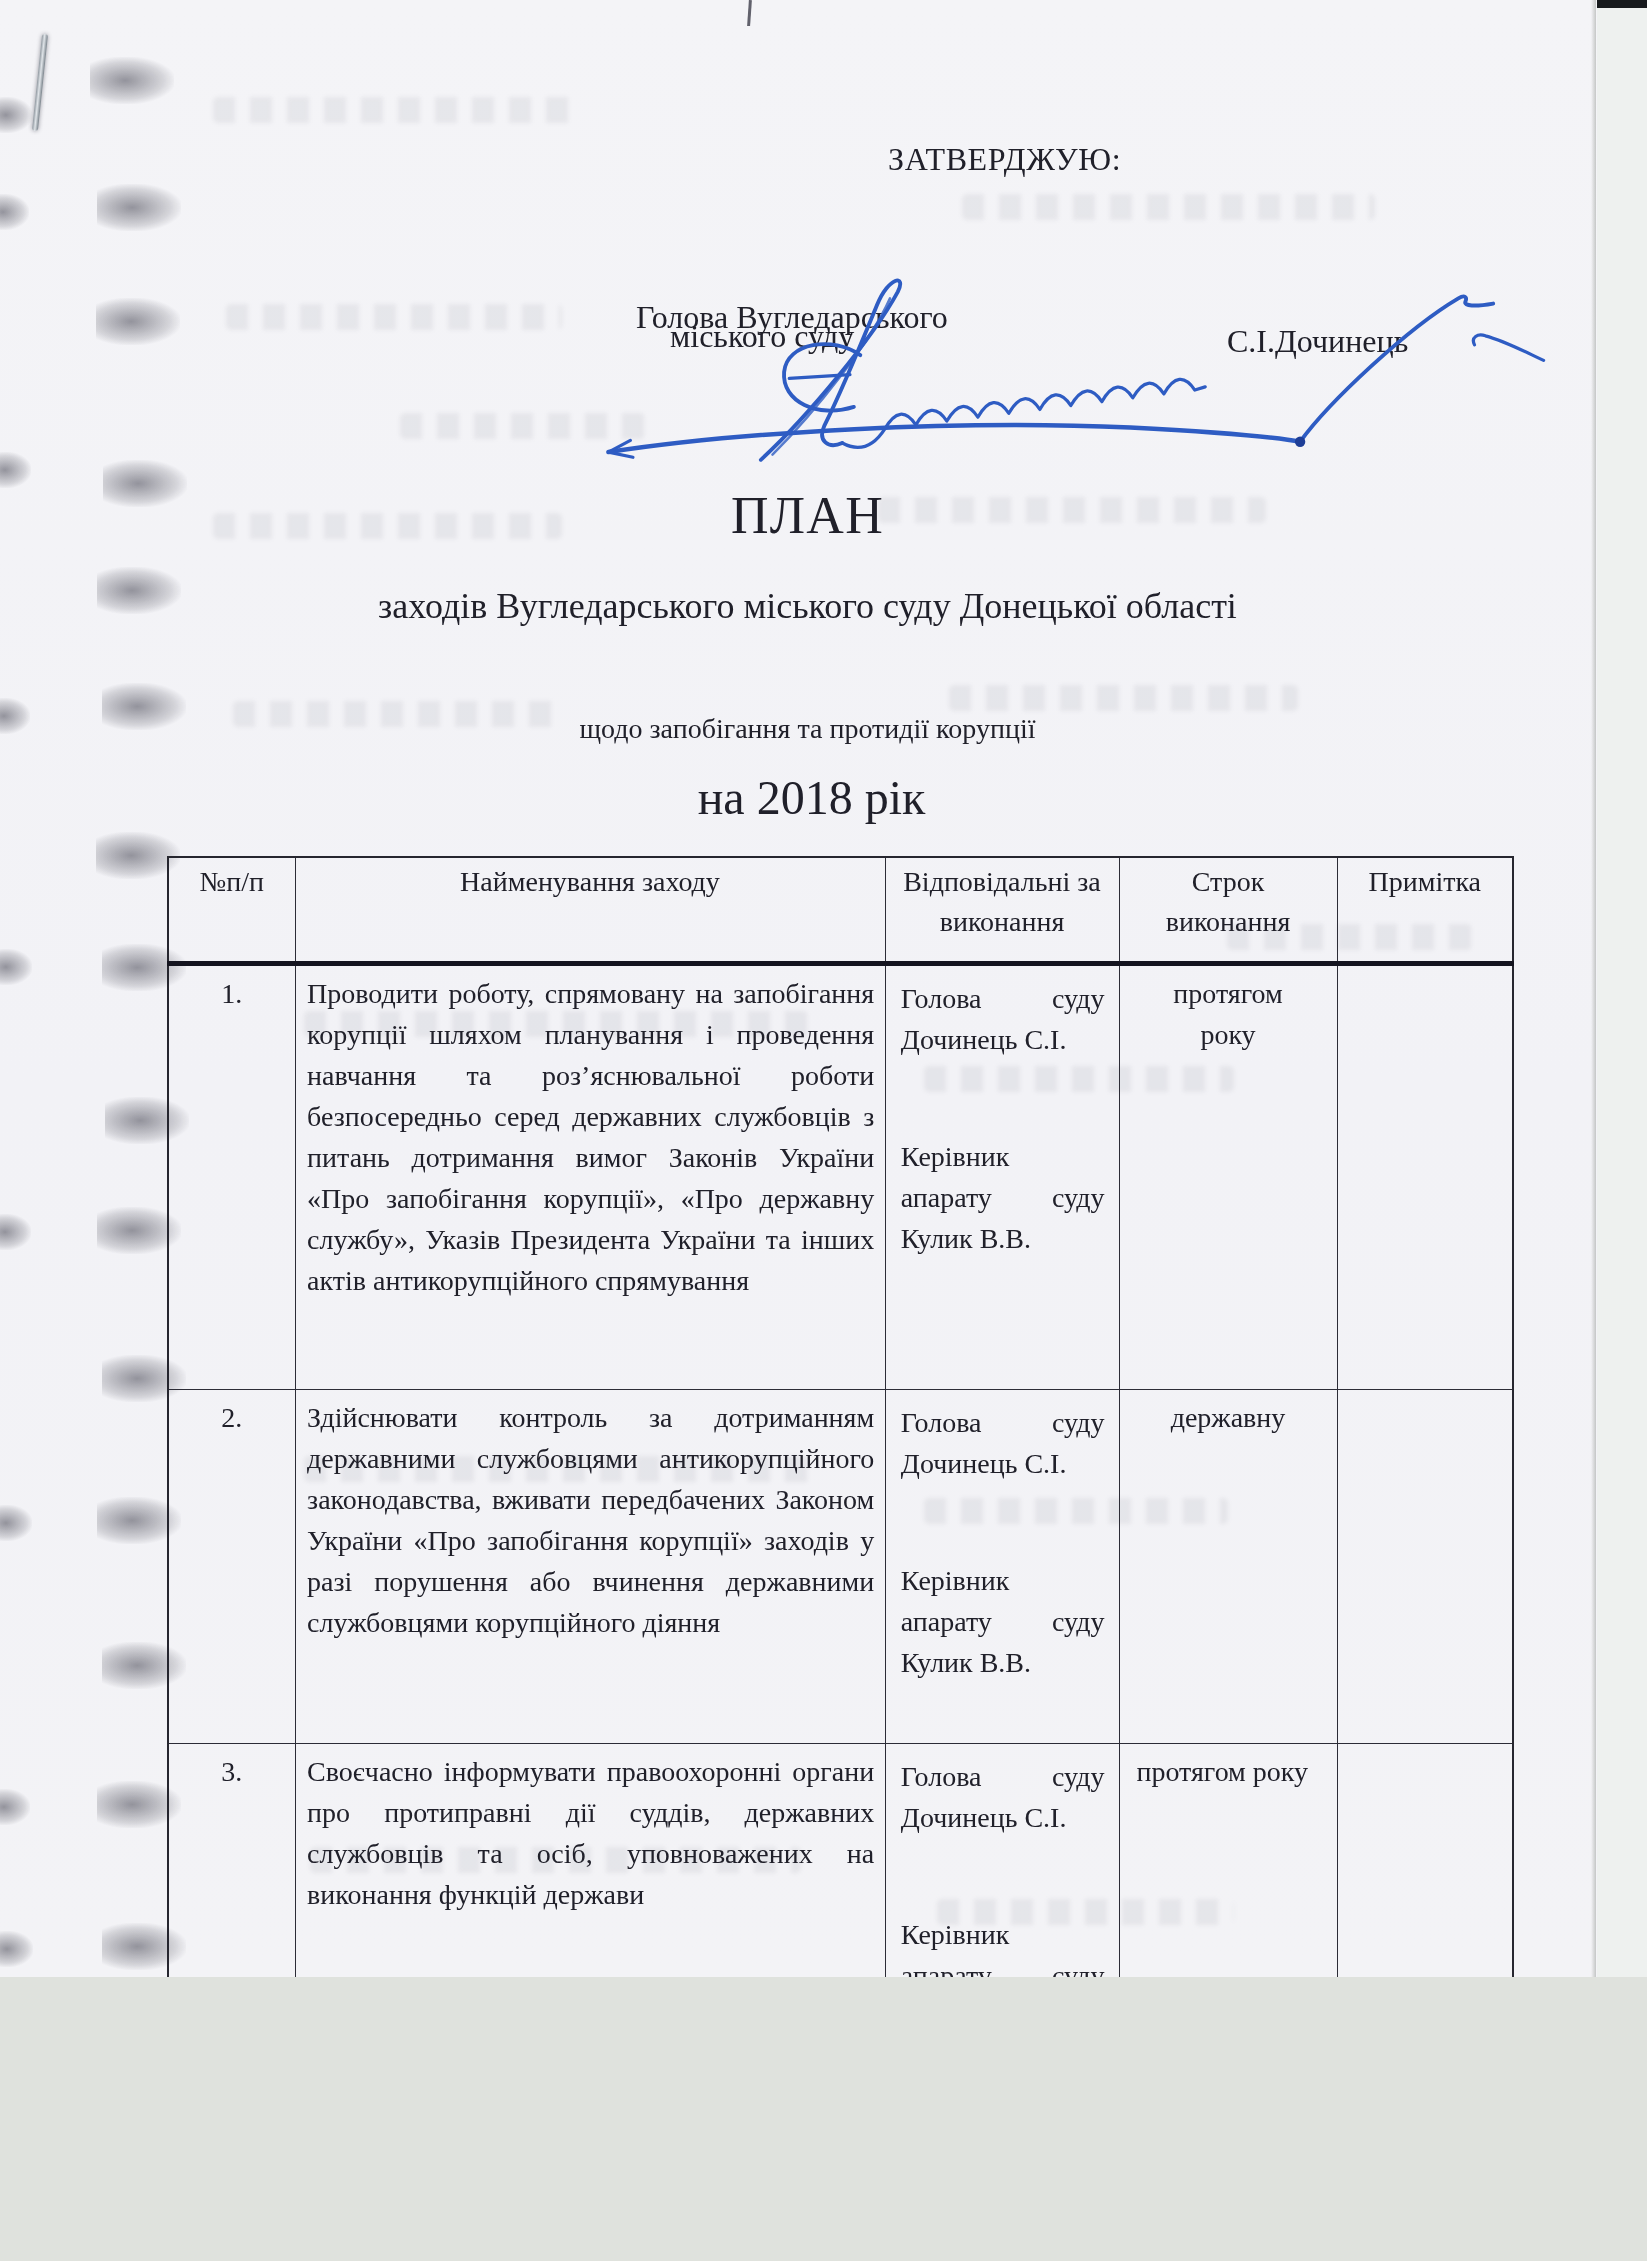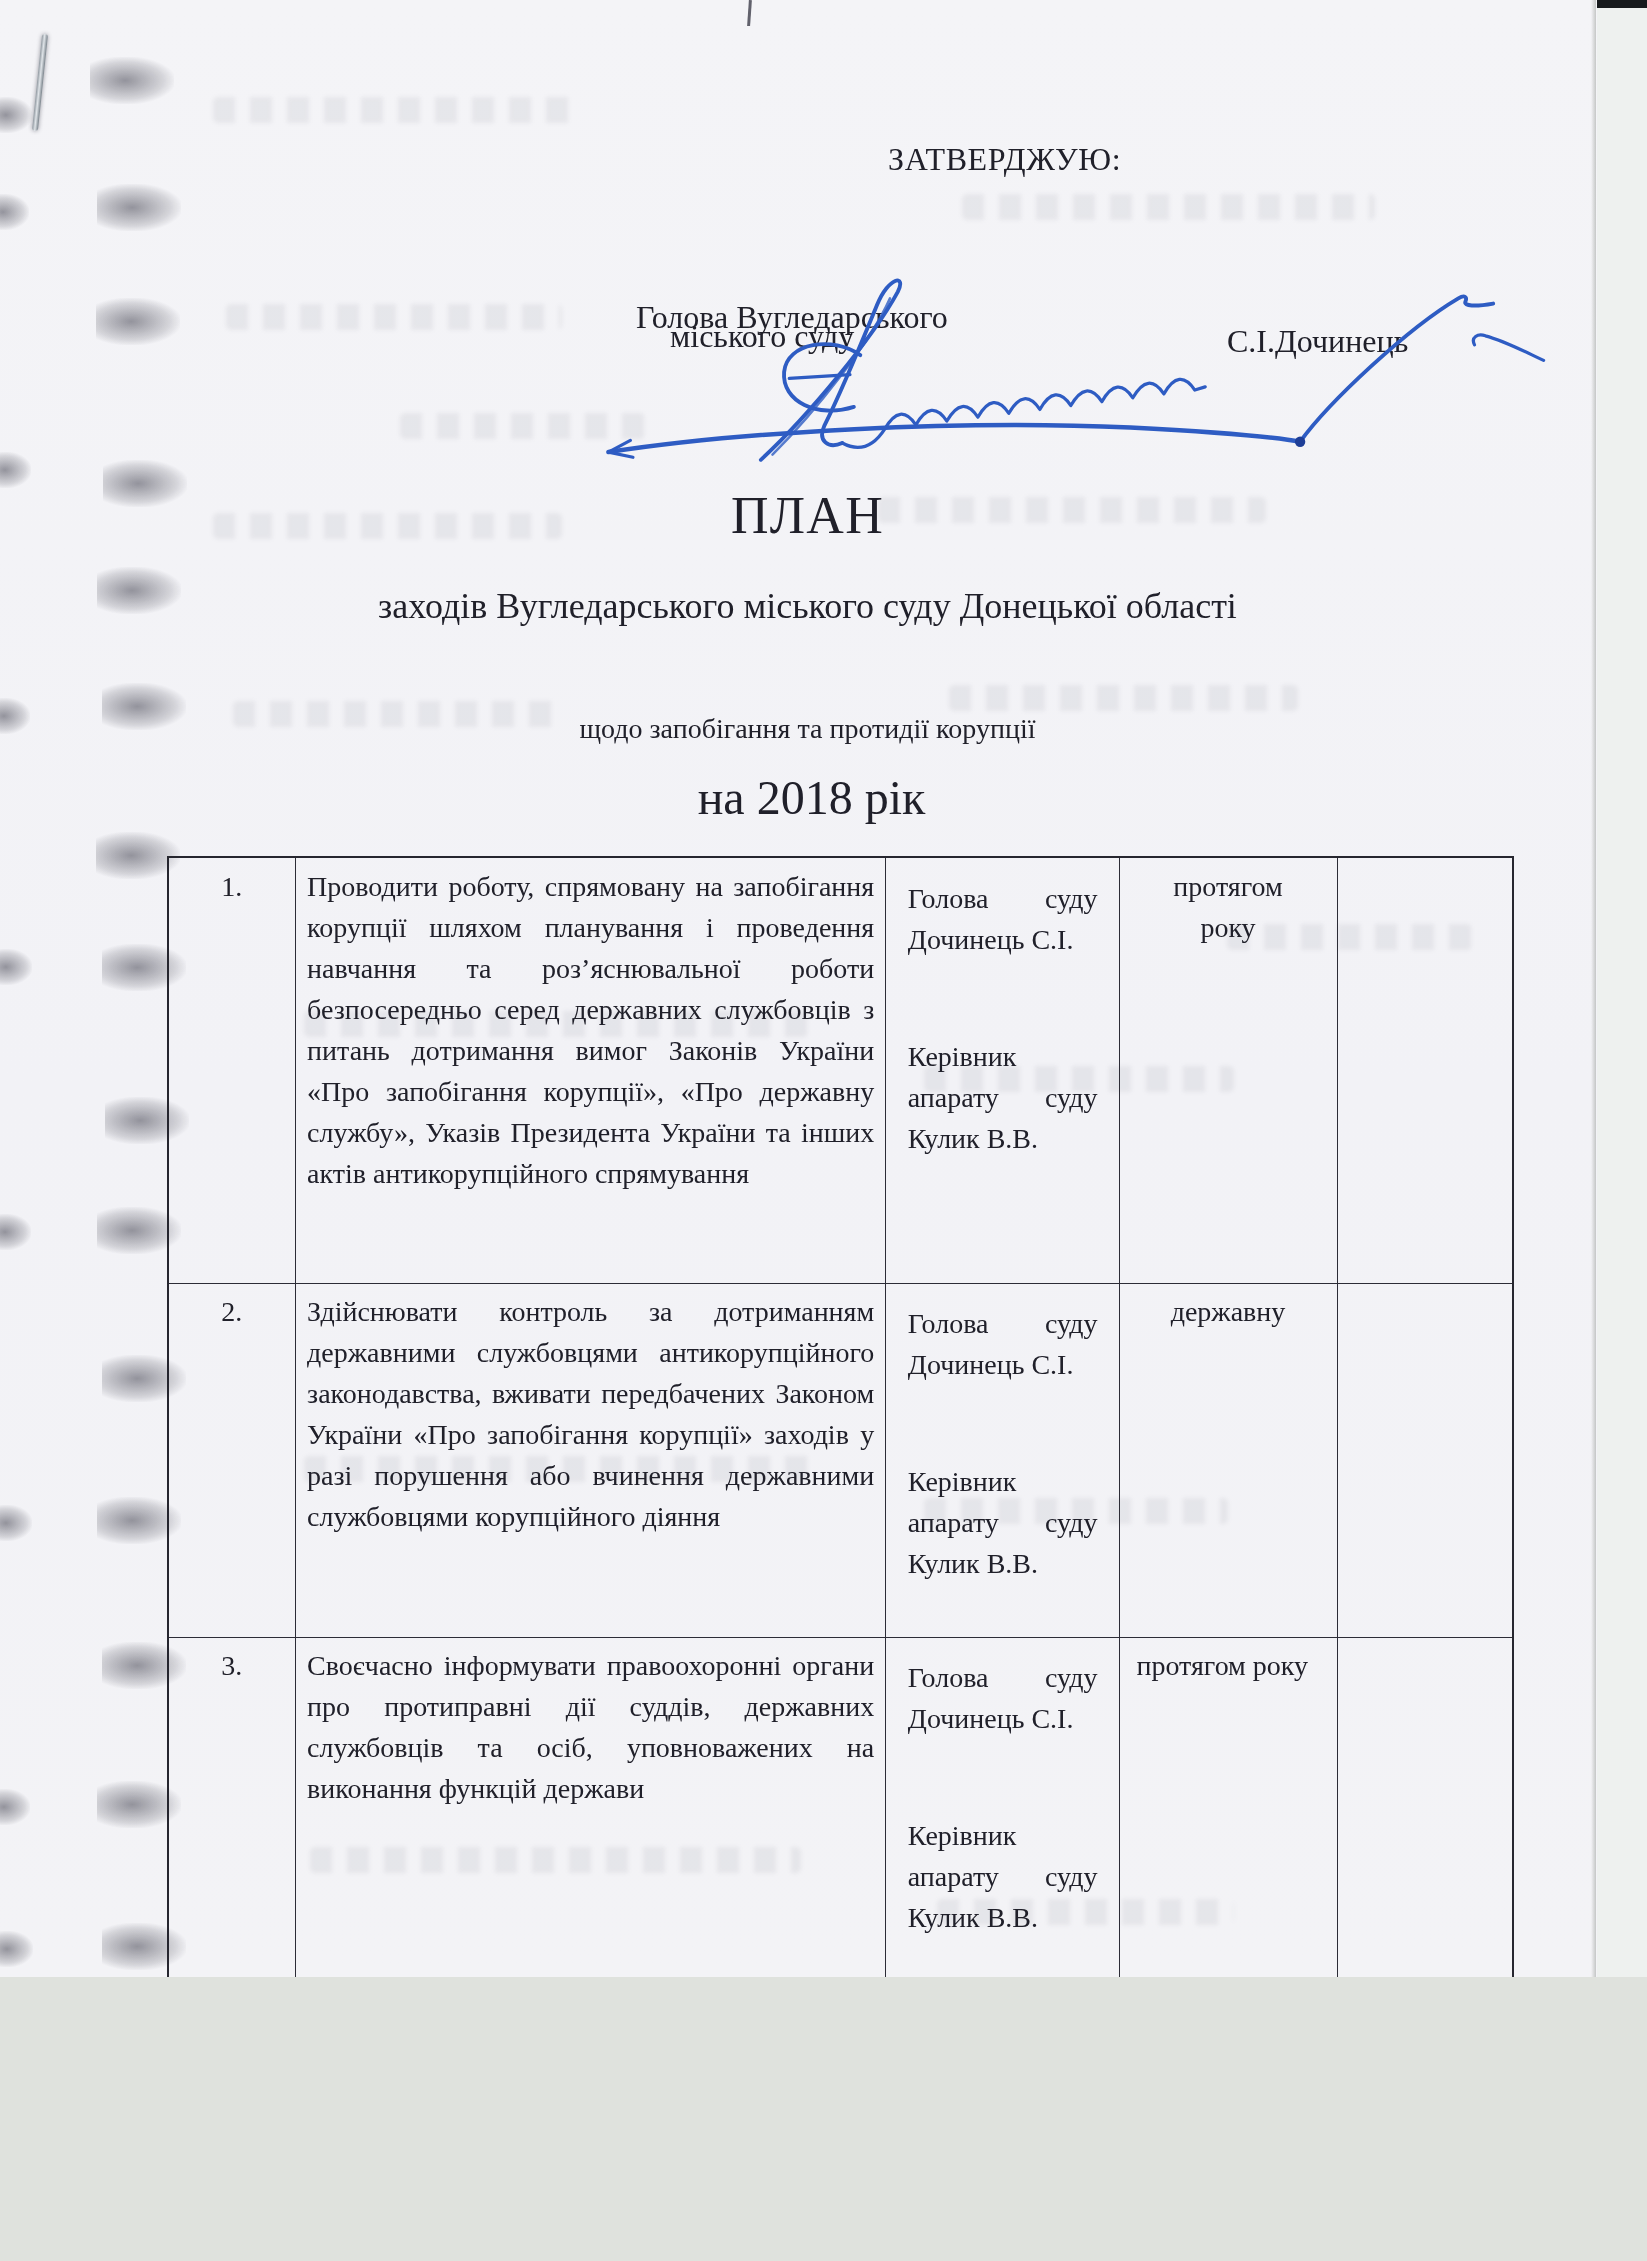--- a/index.html
+++ b/index.html
@@ -44,21 +44,21 @@
     table-layout:fixed;font-size:28px;line-height:41px;}
   table.plan td{border:1.9px solid #2c2c36;vertical-align:top;overflow:hidden;}
   table.plan{border:2.6px solid #26262f;}
   tr.hdr{height:106px;}
   tr.hdr td{border-bottom:5.2px solid #14141f;text-align:center;padding-top:3.9px;line-height:40px;}
   tr.r1{height:426px;} tr.r2{height:354px;} tr.r3{height:360px;}
   tr.r3 td{border-bottom:5.2px solid #14141f;}
   td.num{text-align:center;padding-top:7.8px;}
   td.measure{text-align:justify;padding:7.8px 10.3px 0 11.6px;}
   td.resp{text-align:justify;padding:7.8px 9px 0 10.3px;}
-  td.resp p{margin:12px;}
+  td.resp p{margin:5px;}
   td.resp p.second{margin-top:76px;}
   td.term{padding:7.8px 28px 0 28px;text-align:center;}
   td.term.left{text-align:left;padding:7.8px 6.5px 0 17px;}
   td.note{padding:6.5px;}
   
   .sig{position:absolute;left:0;top:0;pointer-events:none;}
 </style>
 </head>
 <body>
 
@@ -154,20 +154,27 @@
 
   <table class="plan">
     <colgroup>
       <col style="width:127px">
         <col style="width:590px">
         <col style="width:234px">
       <col style="width:218px">
         <col style="width:176px">
     </colgroup>
     <tbody>
+      <tr class="hdr">
+        <td>№п/п</td>
+        <td>Найменування заходу</td>
+        <td style="padding:3.9px 5.2px 0 5.2px">Відповідальні за виконання</td>
+        <td style="padding:3.9px 9px 0 9px">Строк виконання</td>
+        <td>Примітка</td>
+      </tr>
 
       <tr class="r1">
         <td class="num">1.</td>
         <td class="measure">Проводити роботу, спрямовану на запобігання корупції шляхом планування і проведення навчання та роз’яснювальної роботи безпосередньо серед державних службовців з питань дотримання вимог Законів України «Про запобігання корупції», «Про державну службу», Указів Президента України та інших актів антикорупційного спрямування</td>
         <td class="resp">
           <p>Голова суду Дочинець С.І.</p>
           <p class="second">Керівник апарату суду Кулик В.В.</p>
         </td>
         <td class="term">протягом року</td>
         <td class="note"></td>

